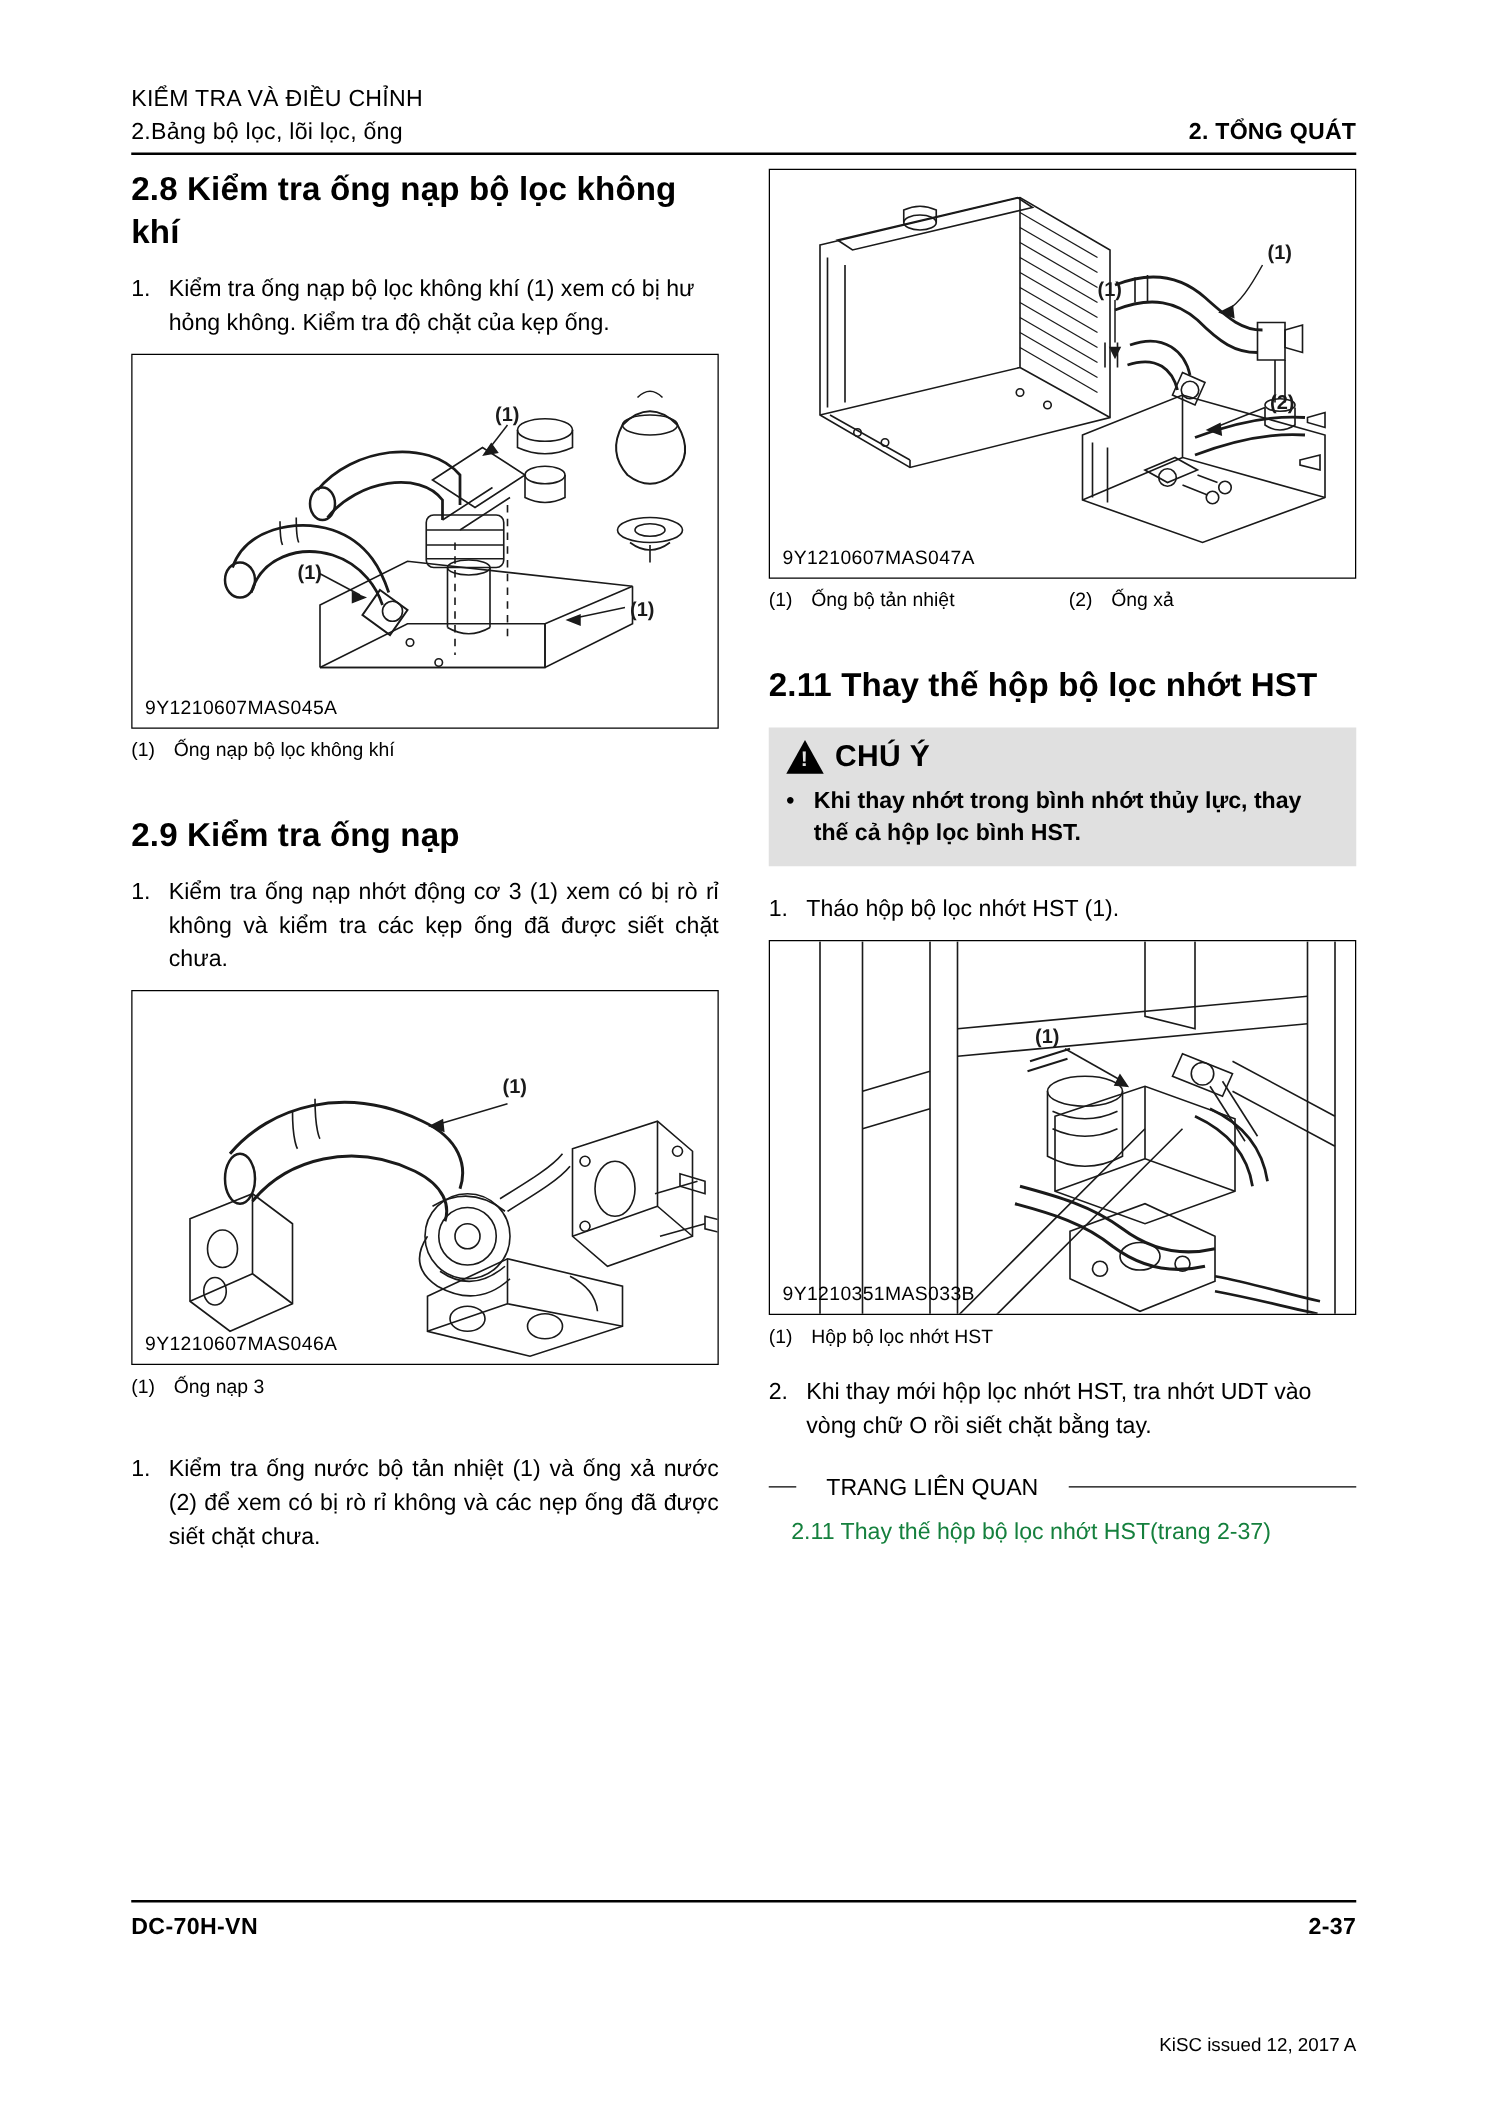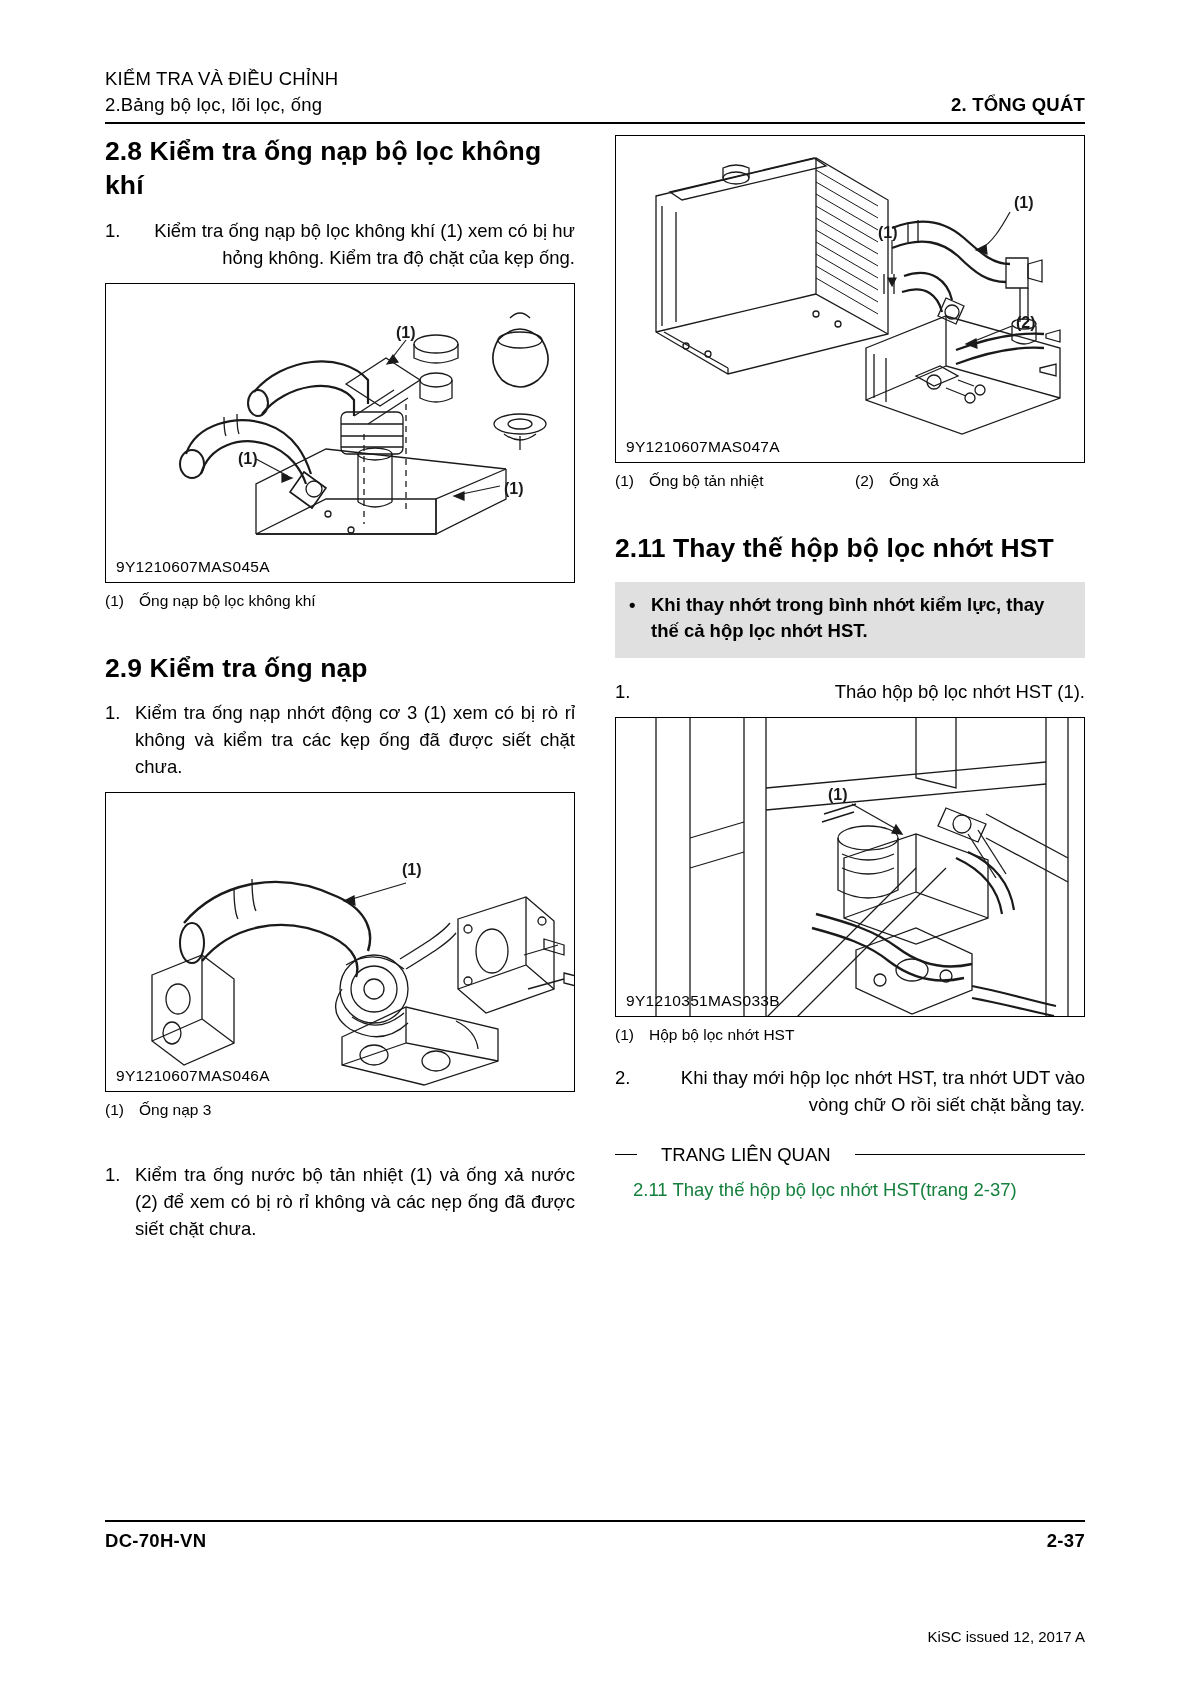--- a/index.html
+++ b/index.html
@@ -51,21 +51,21 @@
 
   
   .li {
     display:flex;
     font-size:18.5px;
     line-height:1.46;
     margin-bottom:12px;
   }
   .li .num { width:30px; flex:0 0 30px; }
   .li .txt { flex:1 1 auto; text-align:justify; }
-  .li .txt.nojust { text-align:right; }
+  .li .txt.nojust { text-align:left; }
 
   
   .figure {
     border:1.4px solid #000;
     position:relative;
     background:#fff;
     overflow:hidden;
   }
   .fig-code {
     position:absolute;
@@ -447,23 +447,27 @@
         <div class="c-num">(2)</div>
         <div class="c-txt">Ống xả</div>
       </div>
     </div>
 
     <div class="spacer-40"></div>
 
     <h2 class="sec tight">2.11 Thay thế hộp bộ lọc nhớt HST</h2>
 
     <div class="caution">
+      <div class="caution-head">
+        <span class="warn-tri"></span>
+        <span class="caution-title">CHÚ Ý</span>
+      </div>
       <div class="caution-body">
         <div class="bullet">•</div>
-        <div>Khi thay nhớt trong bình nhớt kiểm lực, thay thế cả hộp lọc nhớt HST.</div>
+        <div>Khi thay nhớt trong bình nhớt thủy lực, thay thế cả hộp lọc bình HST.</div>
       </div>
     </div>
 
     <div class="li">
       <div class="num">1.</div>
       <div class="txt nojust">Tháo hộp bộ lọc nhớt HST (1).</div>
     </div>
 
     <div class="figure" style="width:470px;height:300px;margin-top:8px;">
       <svg class="art" width="470" height="300" viewBox="0 0 470 300">

